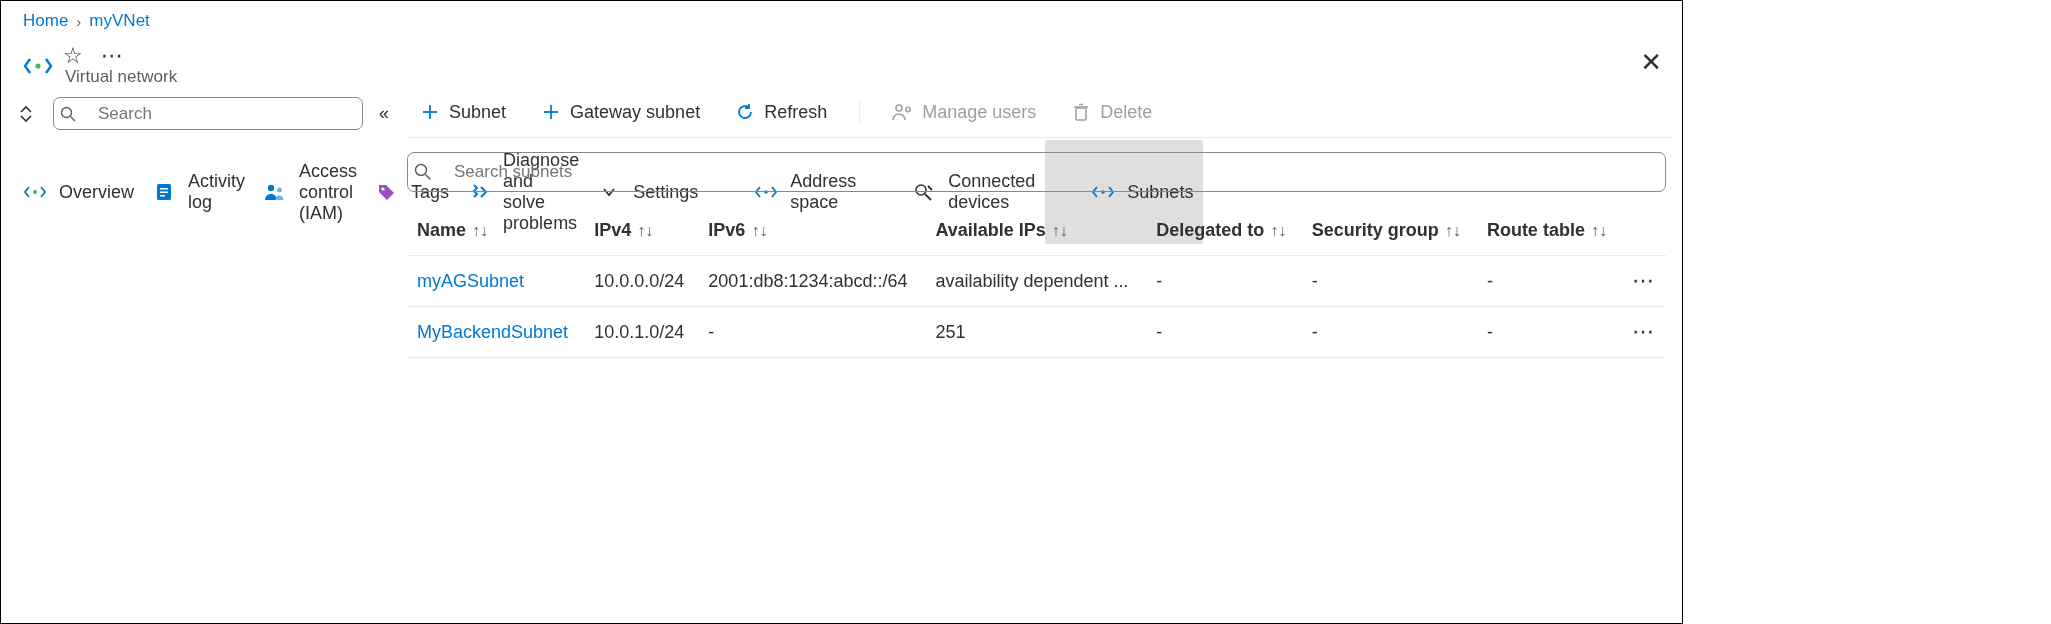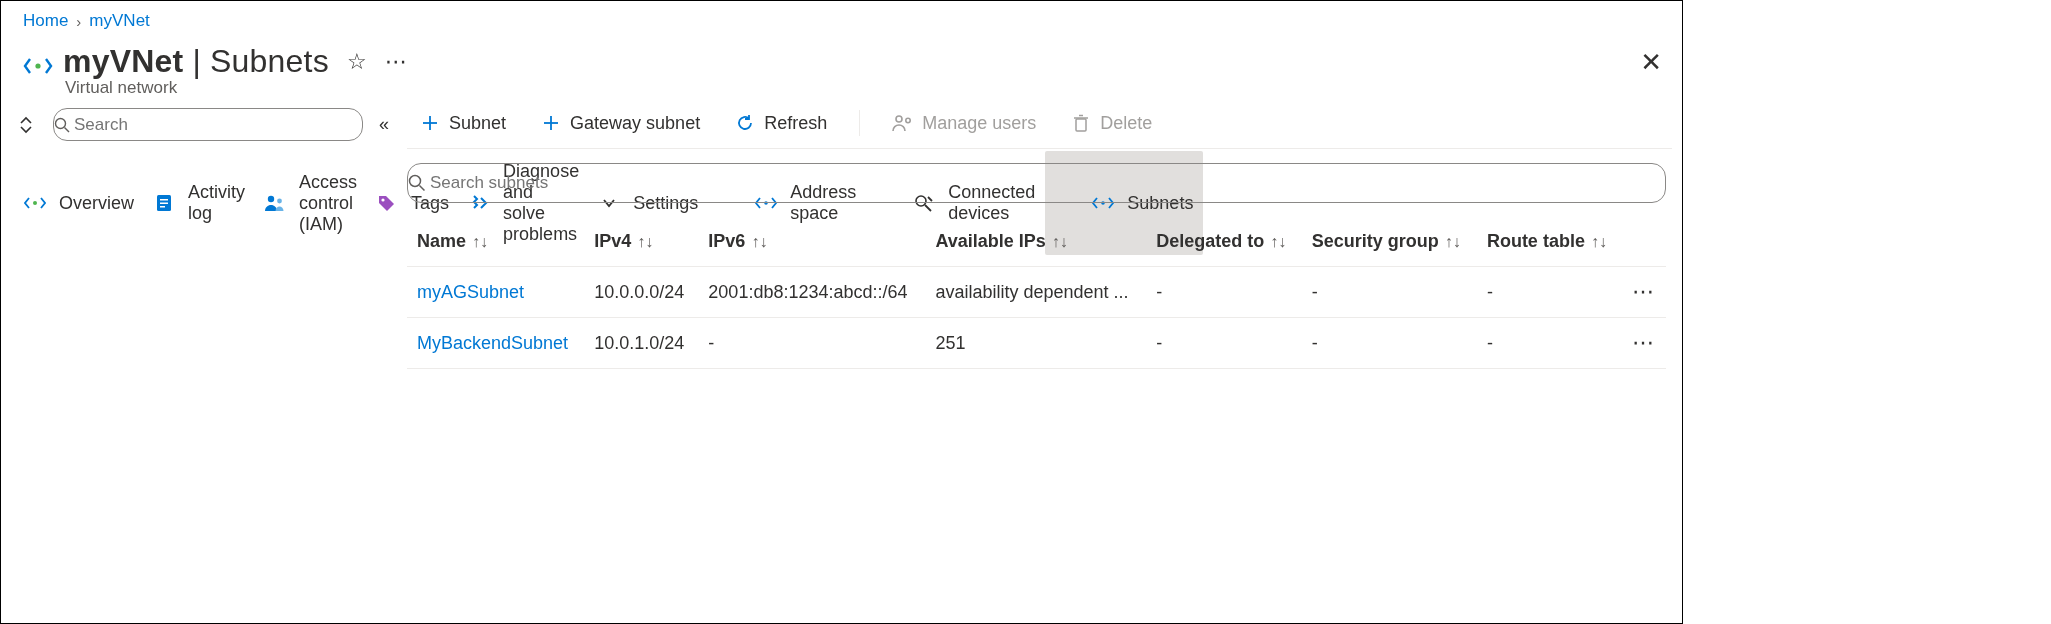--- a/index.html
+++ b/index.html
@@ -35,21 +35,21 @@
   .close{position:absolute;right:20px;top:46px;font-size:26px;color:var(--text);cursor:pointer;font-weight:300}
 
   
   .body{display:flex;height:calc(100% - 112px);padding-left:14px}
   .sidebar{width:382px;flex-shrink:0}
   .content{flex:1;padding:0 10px 0 10px}
 
   
   .side-top{display:flex;align-items:center;gap:12px;padding:6px 4px 10px 4px}
   .side-top .diamond{width:22px;text-align:center;font-size:15px;color:var(--text)}
-  .search-box{flex:1;display:flex;align-items:center;border:1px solid #8a8886;border-radius:14px;height:33px;padding:0 0;gap:2px;font-size:17px;color:var(--muted)}
+  .search-box{flex:1;display:flex;align-items:center;border:1px solid #8a8886;border-radius:7px;height:33px;padding:0 6px;gap:20px;font-size:17px;color:var(--muted)}
   .search-box input{border:none;outline:none;flex:1;font-size:17px;color:var(--text);background:transparent}
   .collapse-chevron{font-size:18px;color:var(--text);cursor:pointer;padding:0 4px}
 
   
   .nav{display:flex;}
   .nav-item{display:flex;align-items:center;gap:12px;padding:10px 10px 10px 8px;font-size:18px;color:var(--text);cursor:pointer;border-radius:2px}
   .nav-item.child{padding-left:46px}
   .nav-item.selected{background:var(--selected)}
   .nav-item .ic{width:24px;height:22px;display:flex;align-items:center;justify-content:center;flex-shrink:0}
 
@@ -87,25 +87,20 @@
 <div class="header">
   <div class="logo">
     <svg width="30" height="22" viewBox="0 0 30 22">
       <polyline points="7,4 2,11 7,18" fill="none" stroke="#0078d4" stroke-width="2.4"></polyline>
       <polyline points="23,4 28,11 23,18" fill="none" stroke="#0078d4" stroke-width="2.4"></polyline>
       <circle cx="15" cy="11" r="2.6" fill="#4fb54f"></circle>
     </svg>
   </div>
   <div class="titleblock">
     <div class="titlerow">
-      <h1>
-        <span>myVNet</span>
-        <span style="font-weight:400"> | </span>
-        <span class="section">Subnets</span>
-      </h1>
       <span class="star">☆</span>
       <span class="dots">⋯</span>
     </div>
     <div class="subtitle">Virtual network</div>
   </div>
 </div>
 <span class="close">✕</span>
 
 <div class="body">
 

